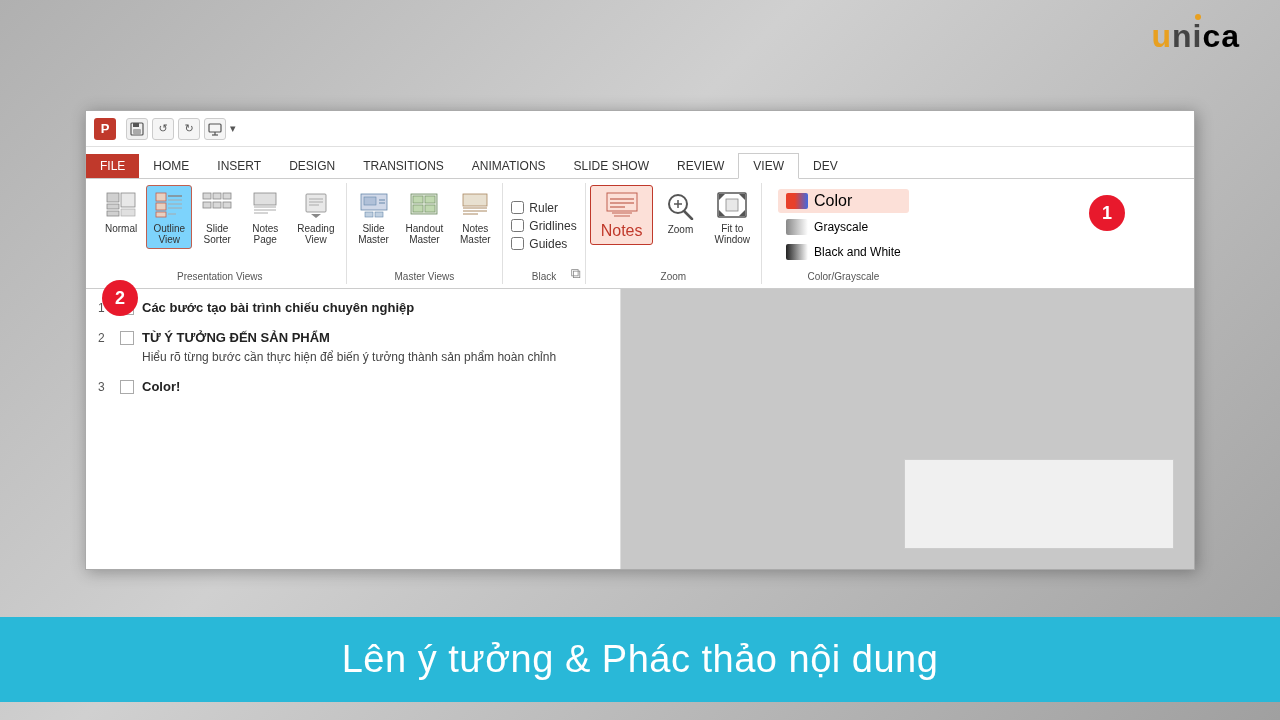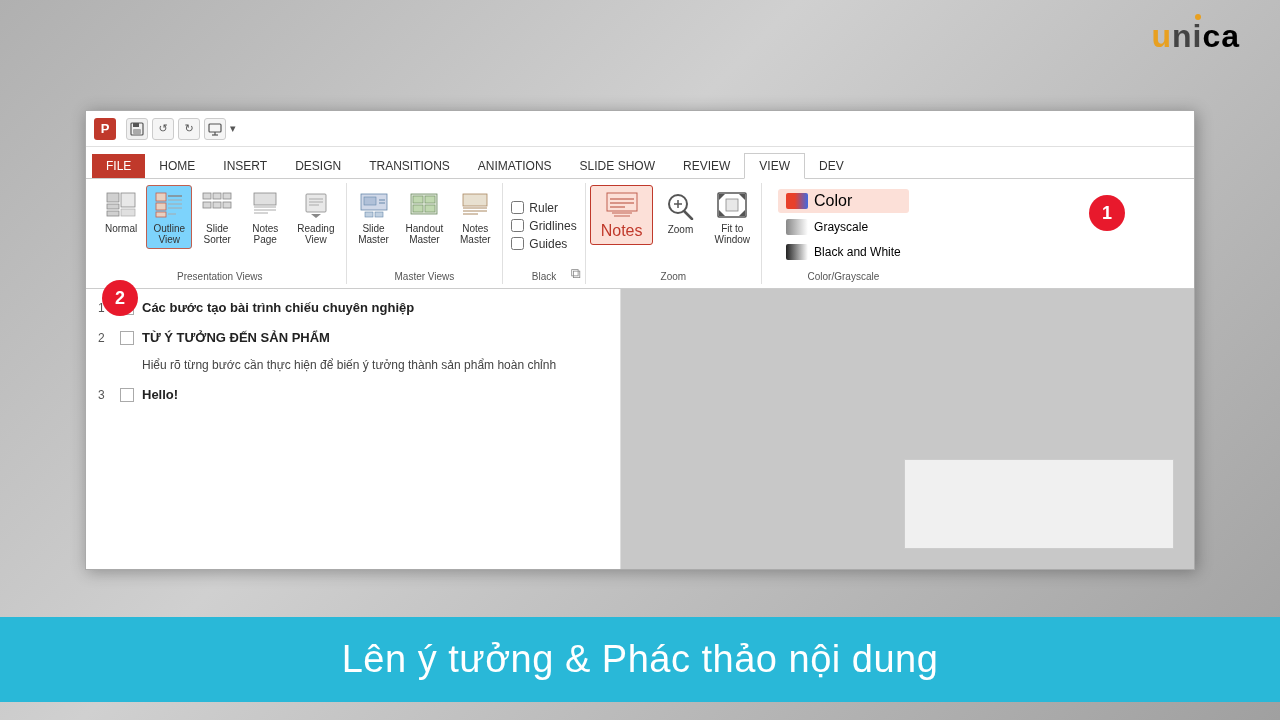--- a/index.html
+++ b/index.html
@@ -88,21 +88,21 @@
       font-size: 11px;
       color: #555;
       cursor: pointer;
     }
 
     
     .ribbon-tabs {
       height: 32px;
       display: flex;
       align-items: flex-end;
-      padding: 0 6px;
+      padding: 0 0;
       background: #fff;
       border-bottom: 1px solid #ccc;
     }
     .ribbon-tab {
       padding: 5px 14px;
       font-size: 12px;
       font-weight: 500;
       cursor: pointer;
       color: #333;
       border: none;
@@ -336,21 +336,21 @@
     .outline-title {
       font-weight: bold;
       font-size: 13px;
       line-height: 1.4;
     }
     .outline-sub {
       font-weight: normal;
       font-size: 12px;
       color: #444;
       line-height: 1.4;
-      margin-top: 10px;
+      margin-top: 2px;
     }
 
     
     .slide-view {
       flex: 1;
       background: #c8c8c8;
       position: relative;
       overflow: hidden;
     }
     .slide-preview {
@@ -664,21 +664,21 @@
         <div class="outline-text-block">
           <span class="outline-title">TỪ Ý TƯỞNG ĐẾN SẢN PHẨM</span>
           <div class="outline-sub">Hiểu rõ từng bước cần thực hiện để biến ý tưởng thành sản phẩm hoàn chỉnh</div>
         </div>
       </div>
 
       <div class="outline-item">
         <span class="outline-num">3</span>
         <div class="outline-checkbox"></div>
         <div class="outline-text-block">
-          <span class="outline-title">Hello!</span>
+          <span class="outline-title">Color!</span>
         </div>
       </div>
 
     </div>
 
     <div class="slide-view">
       <div class="slide-preview"></div>
     </div>
 
   </div>

